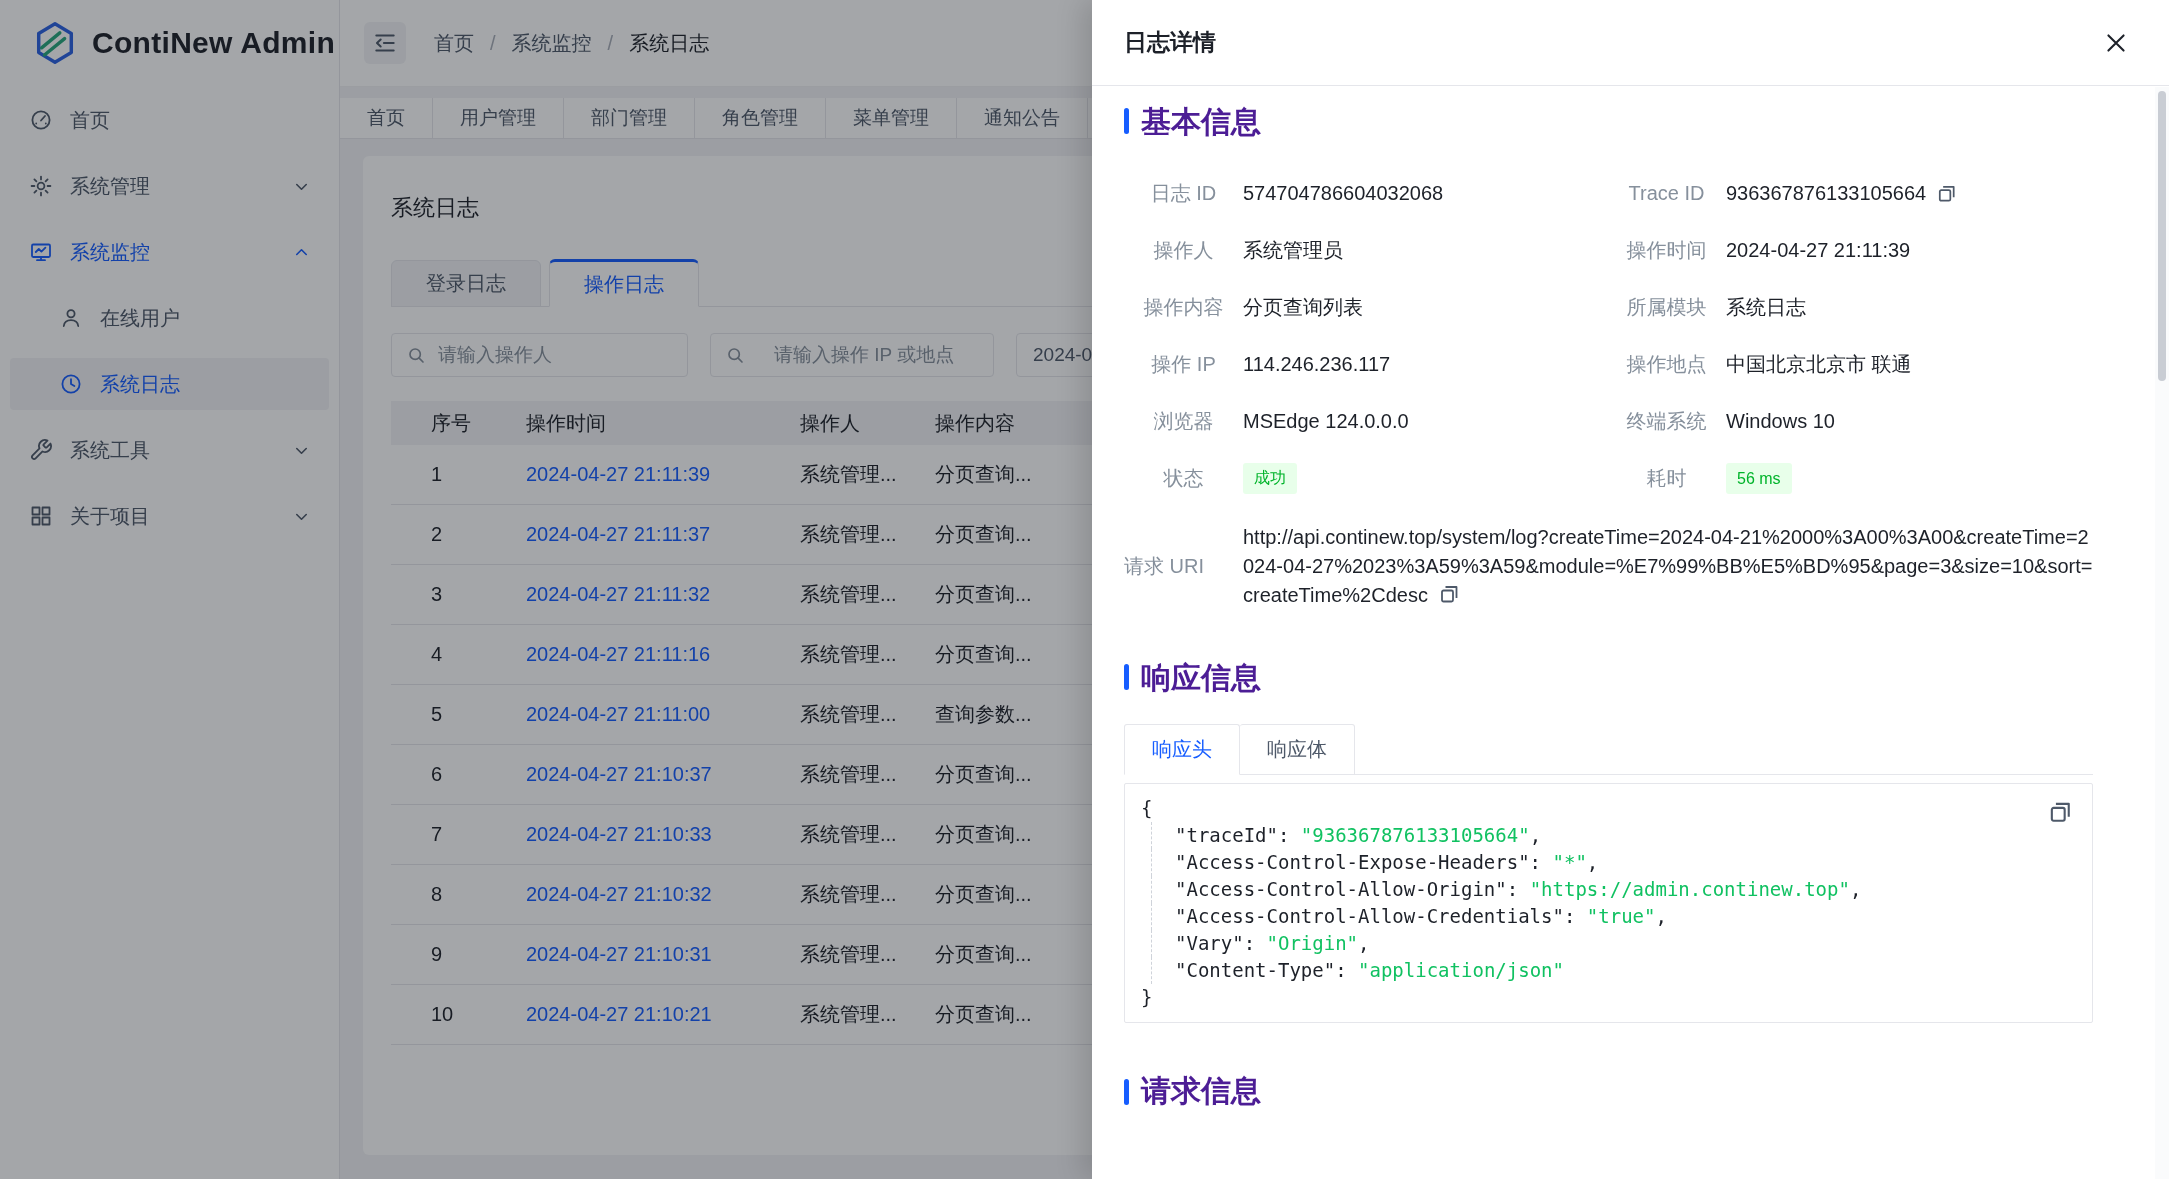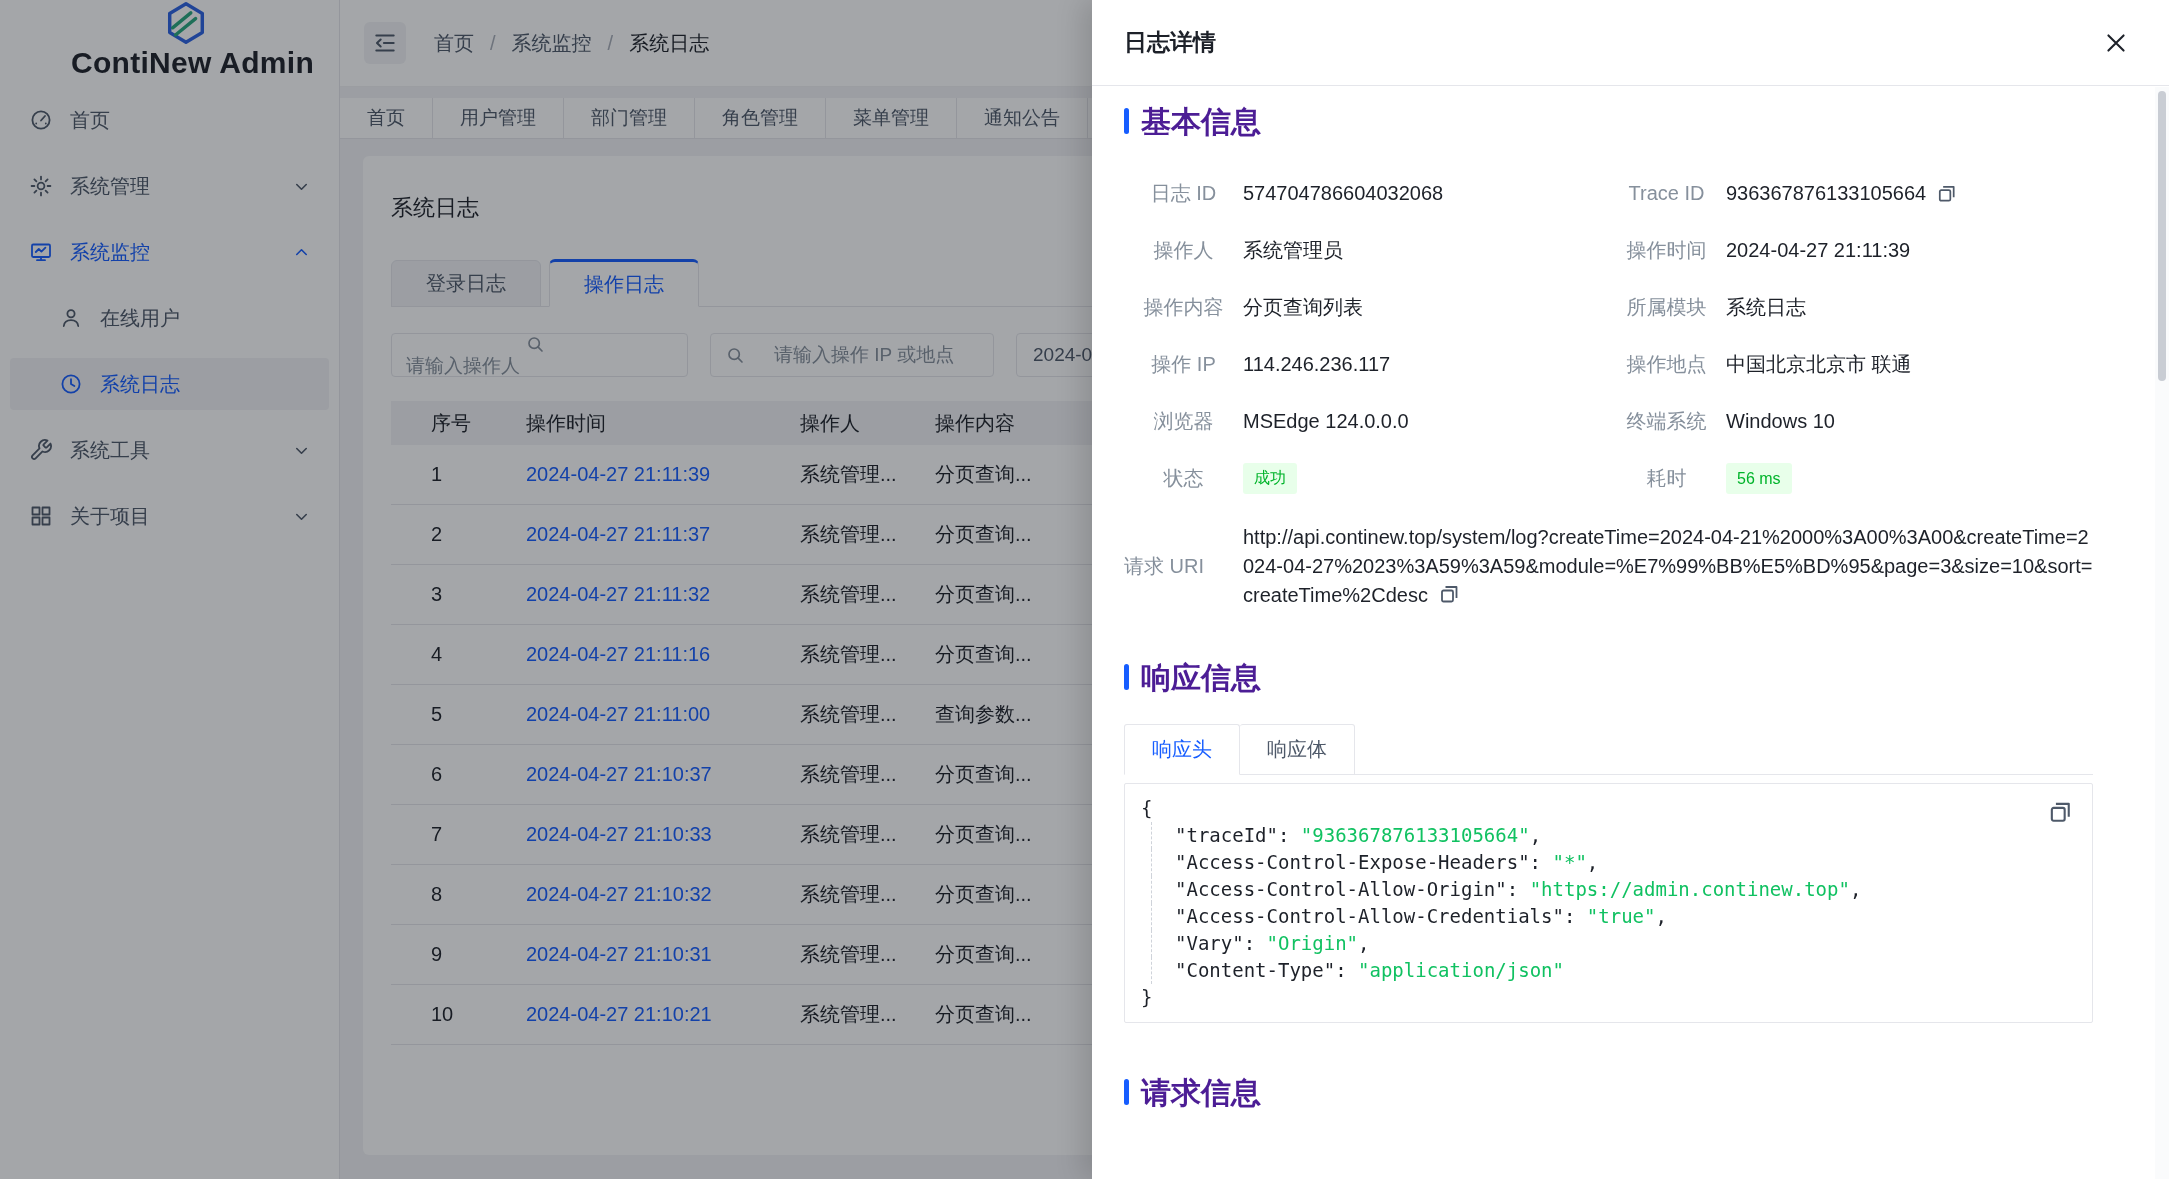--- a/index.html
+++ b/index.html
@@ -3,21 +3,21 @@
 <meta charset="utf-8">
 <style>
   html,body{margin:0;padding:0;background:#555;}
   .stage{position:relative;width:2169px;height:1179px;overflow:hidden;background:#f2f3f5;
          font-family:"Liberation Sans",sans-serif;color:#1d2129;}
   .icn{display:inline-flex;align-items:center;justify-content:center;line-height:0;}
   .icn svg{display:block;}
 
   
   .sidebar{position:absolute;left:0;top:0;bottom:0;width:339px;background:#fff;border-right:1px solid #e5e6eb;z-index:1;}
-  .logo{height:86px;display:flex;align-items:center;padding-left:32px;flex-direction:column;}
+  .logo{height:86px;display:flex;align-items:center;padding-left:32px;}
   .brand{font-size:30px;font-weight:600;color:#1d2129;margin-left:14px;letter-spacing:.3px;white-space:nowrap;}
   .menu{padding:8px 10px;}
   .menu-item{height:52px;margin-bottom:14px;display:flex;align-items:center;padding:0 18px;border-radius:4px;
              color:#4e5969;font-size:20px;cursor:pointer;}
   .menu-item .mi-icon{width:26px;margin-right:16px;color:inherit;}
   .menu-item .mi-label{flex:1;white-space:nowrap;}
   .menu-item .chev{width:20px;color:inherit;}
   .menu-item.level2{padding-left:48px;}
   .menu-item.active{color:#165dff;}
   .menu-item.selected{background:#f2f3f5;color:#165dff;}
@@ -45,21 +45,21 @@
   .ltab{height:45px;display:flex;align-items:center;padding:0 34px;font-size:20px;color:#4e5969;background:#f2f3f5;
         border:1px solid #e5e6eb;border-radius:6px 6px 0 0;margin-right:8px;margin-bottom:-1px;cursor:pointer;}
   .ltab.active{background:#fff;color:#165dff;font-weight:500;border-top:3px solid #165dff;border-bottom:1px solid #fff;height:44px;}
 
   .filter-row{display:flex;margin-top:26px;}
   .search-box{height:44px;border:1px solid #e5e6eb;border-radius:4px;background:#fff;display:flex;align-items:center;
               padding:0 14px;box-sizing:border-box;margin-right:22px;color:#86909c;}
   .search-box input{border:none;outline:none;background:transparent;font-size:19px;color:#4e5969;width:100%;
                     font-family:"Liberation Sans",sans-serif;}
   .search-box input::placeholder{color:#86909c;}
-  .sb-operator{width:297px;flex-direction:column;}
+  .sb-operator{width:297px;}
   .sb-ip{width:284px;gap:17px;}
   .date-box{width:480px;height:44px;border:1px solid #e5e6eb;border-radius:4px;background:#fff;display:flex;
             align-items:center;padding:0 16px;box-sizing:border-box;font-size:19px;color:#4e5969;}
   .search-box .icn{margin-right:10px;color:#86909c;}
 
   .log-table{margin-top:24px;width:1734px;font-size:20px;}
   .t-head,.t-row{display:grid;grid-template-columns:135px 274px 135px 1fr;align-items:center;}
   .t-head{height:44px;background:#f2f3f5;font-weight:500;color:#1d2129;}
   .t-row{height:59px;border-bottom:1px solid #e5e6eb;color:#1d2129;}
   .t-cell.c1{padding-left:40px;}
@@ -98,21 +98,21 @@
 
   .code-box{position:relative;margin-top:8px;border:1px solid #e5e6eb;border-radius:2px;
             padding:11px 20px 11px 16px;font-family:"DejaVu Sans Mono",monospace;font-size:19px;line-height:27px;
             color:#1d2129;box-sizing:border-box;}
   .code-line{white-space:pre;}
   .code-line.inner{margin-left:10px;padding-left:23px;border-left:1px dashed #cfd3da;}
   .code-box .str{color:#10c161;}
   .code-box .key,.code-box .pun{color:#1d2129;}
   .code-copy{position:absolute;top:14px;right:18px;color:#4e5969;cursor:pointer;}
 
-  .sec-request{margin-top:56px;}
+  .sec-request{margin-top:56px;font-family:Liberation Mono, monospace;}
 
   .drawer-scrollbar{position:absolute;top:87px;bottom:0;right:0;width:14px;background:#fafbfc;}
   .drawer-scroll-thumb{position:absolute;top:4px;right:3px;width:8px;height:290px;border-radius:4px;background:#c9cdd4;cursor:pointer;}
 </style>
 </head>
 <body>
 
 <div class="stage">
 
   <aside class="sidebar">

